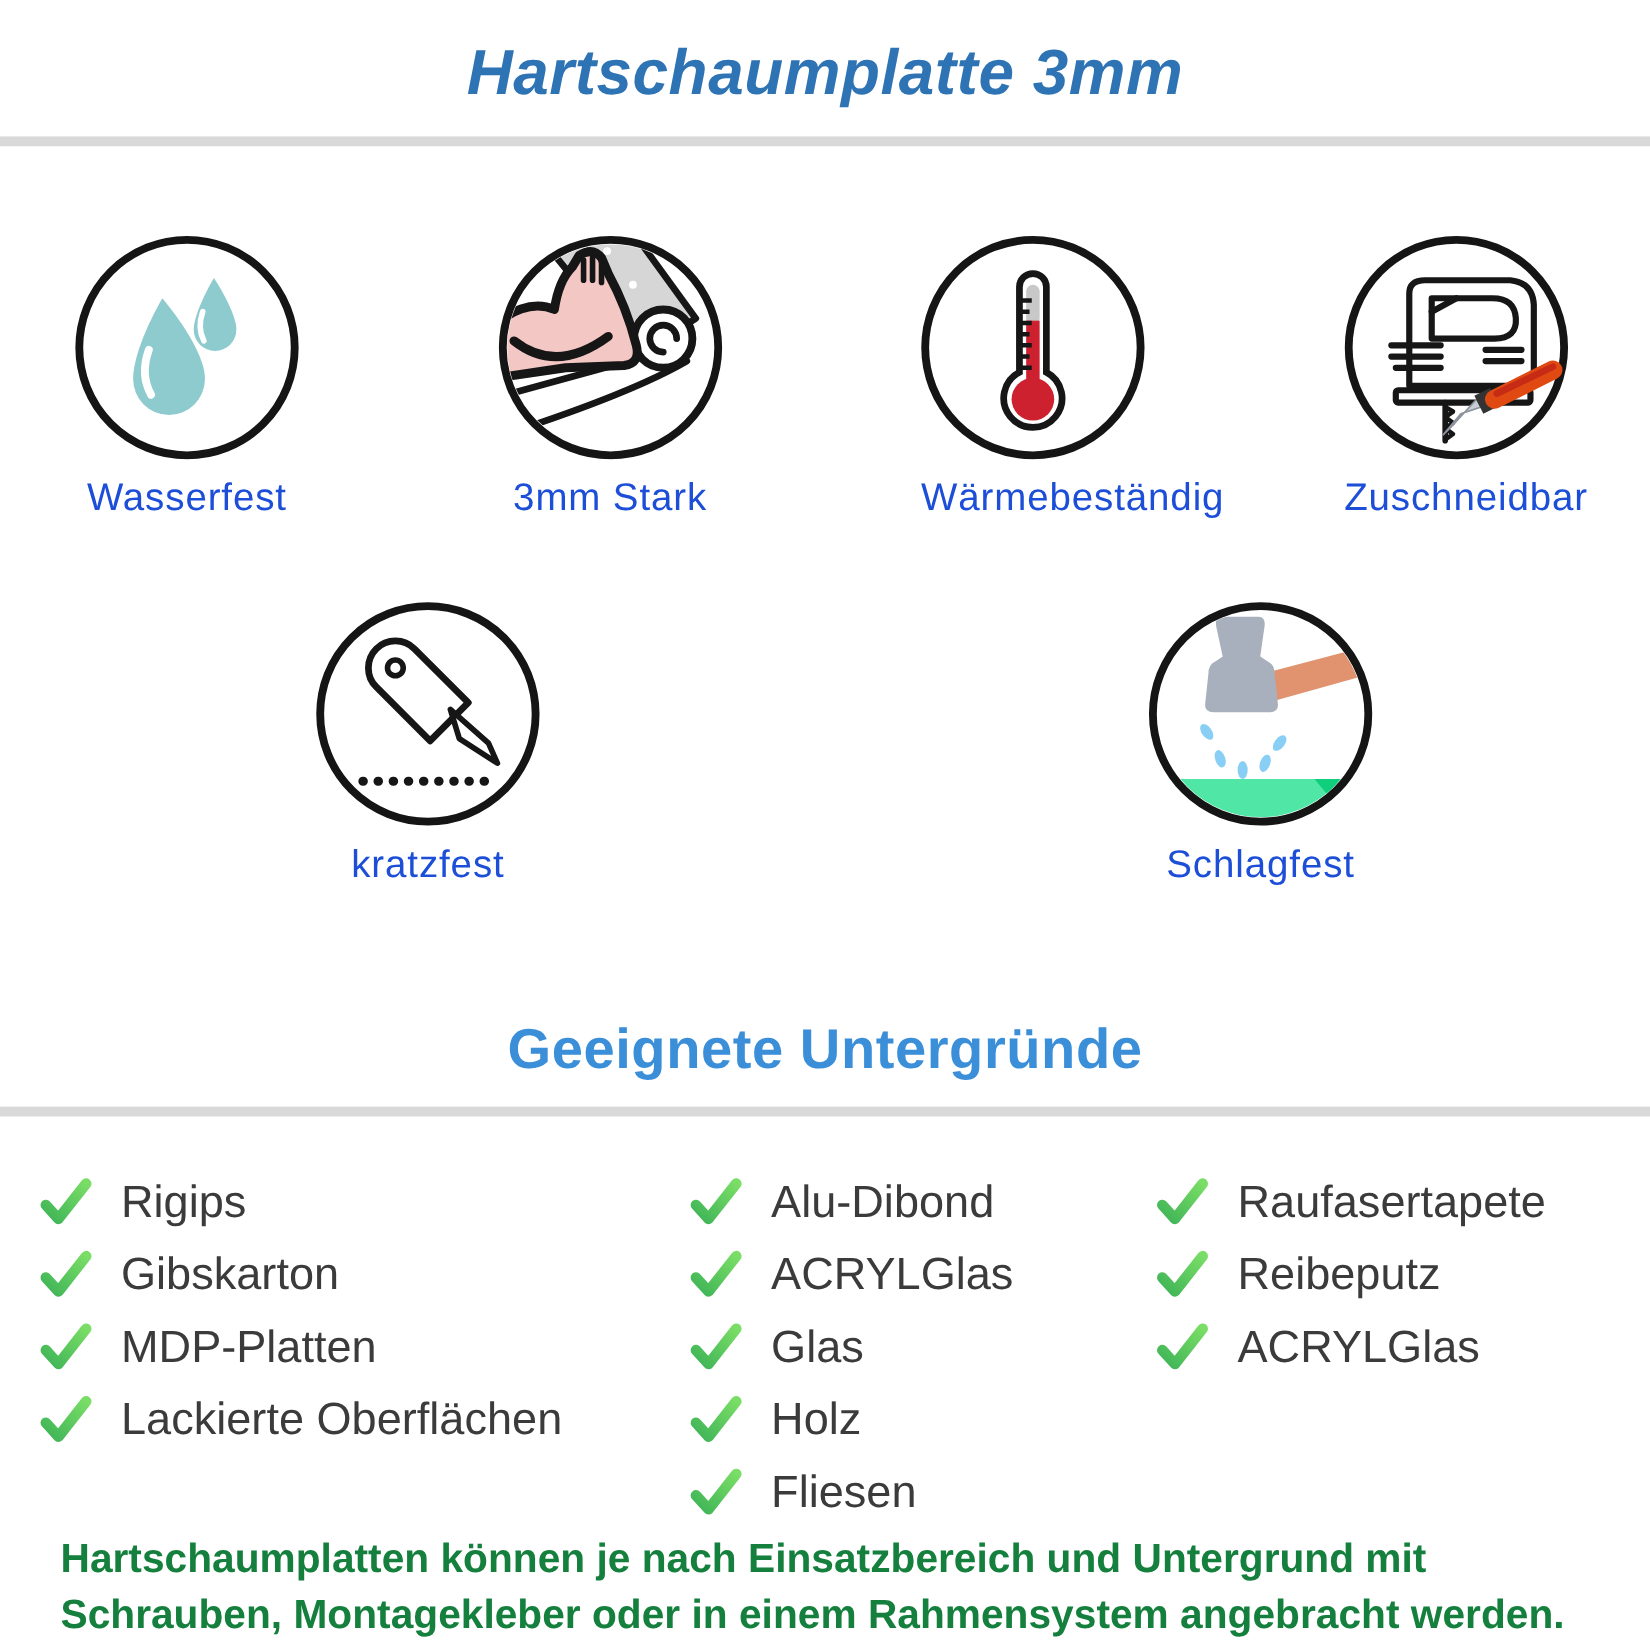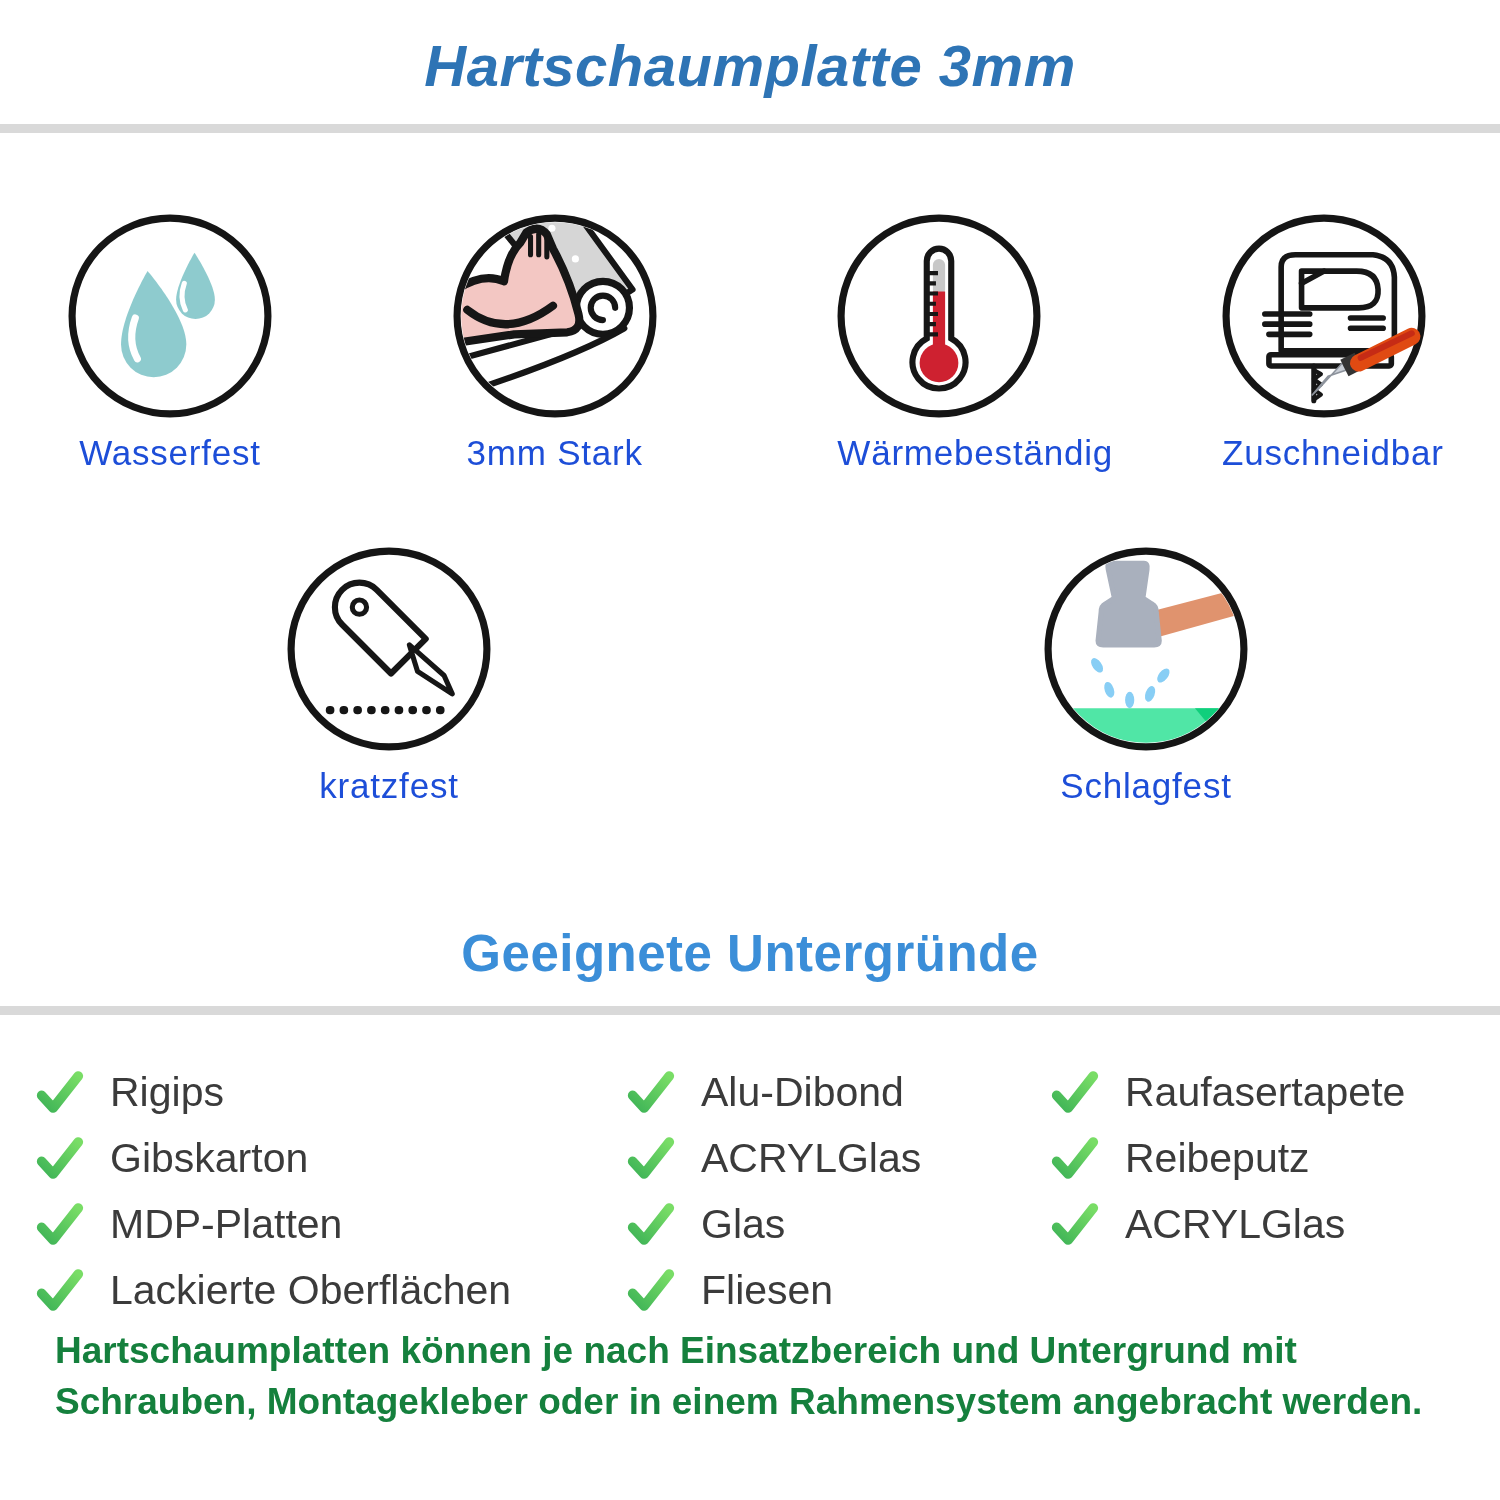--- a/index.html
+++ b/index.html
@@ -204,20 +204,26 @@
     <div class="sub-item">
       <svg class="check" viewBox="0 0 42 38">
           <use href="#ck"></use>
         </svg>
       <span class="sub-label">Glas</span>
     </div>
     <div class="sub-item">
       <svg class="check" viewBox="0 0 42 38">
           <use href="#ck"></use>
         </svg>
+      <span class="sub-label">Holz</span>
+    </div>
+    <div class="sub-item">
+      <svg class="check" viewBox="0 0 42 38">
+          <use href="#ck"></use>
+        </svg>
       <span class="sub-label">Fliesen</span>
     </div>
   </div>
   <div class="sub-col">
     <div class="sub-item">
       <svg class="check" viewBox="0 0 42 38">
           <use href="#ck"></use>
         </svg>
       <span class="sub-label">Raufasertapete</span>
     </div>

